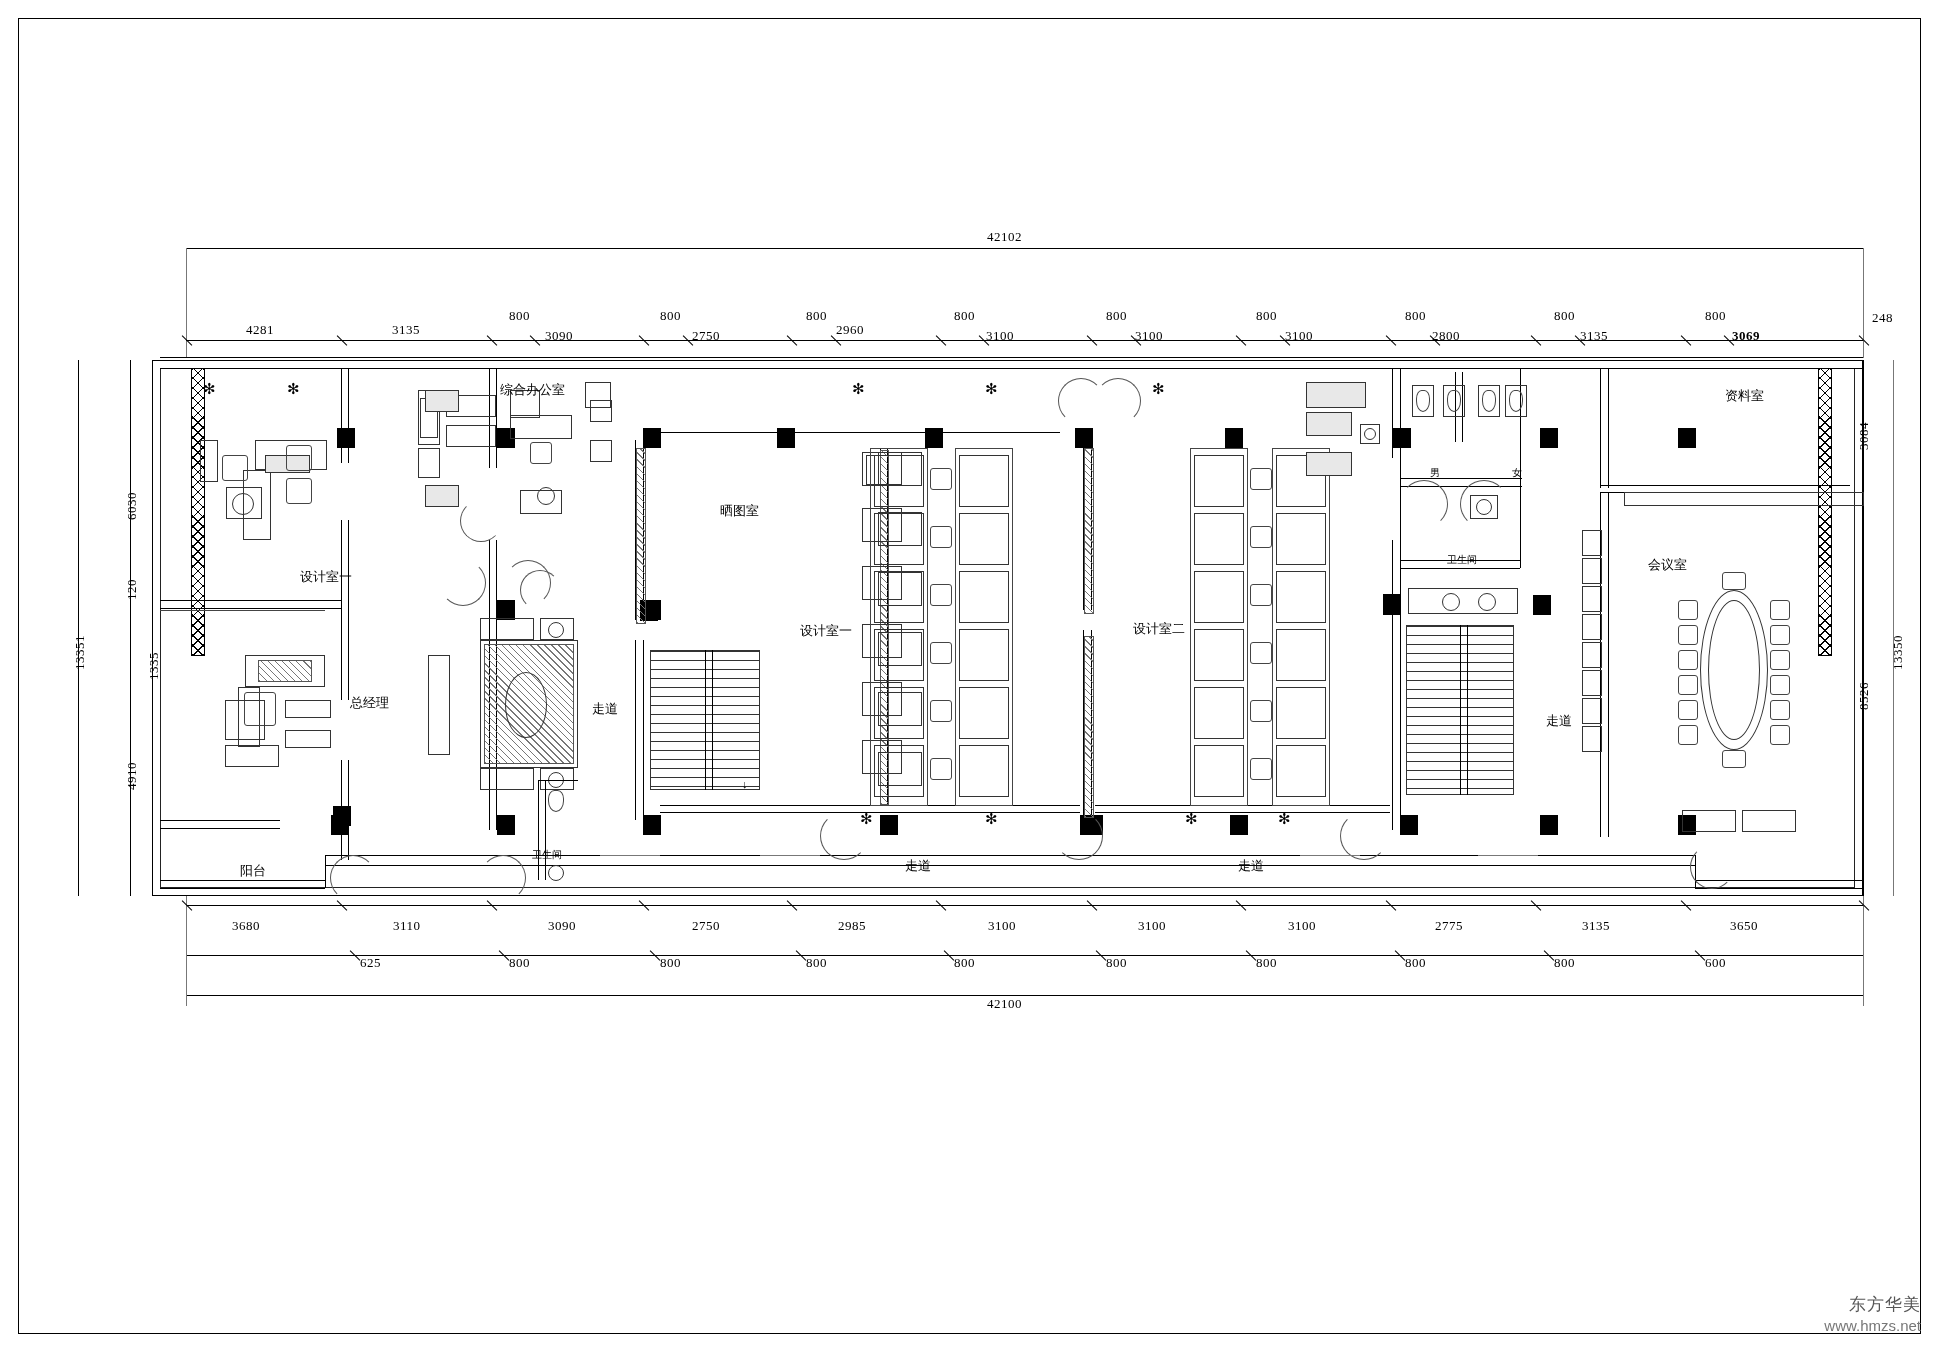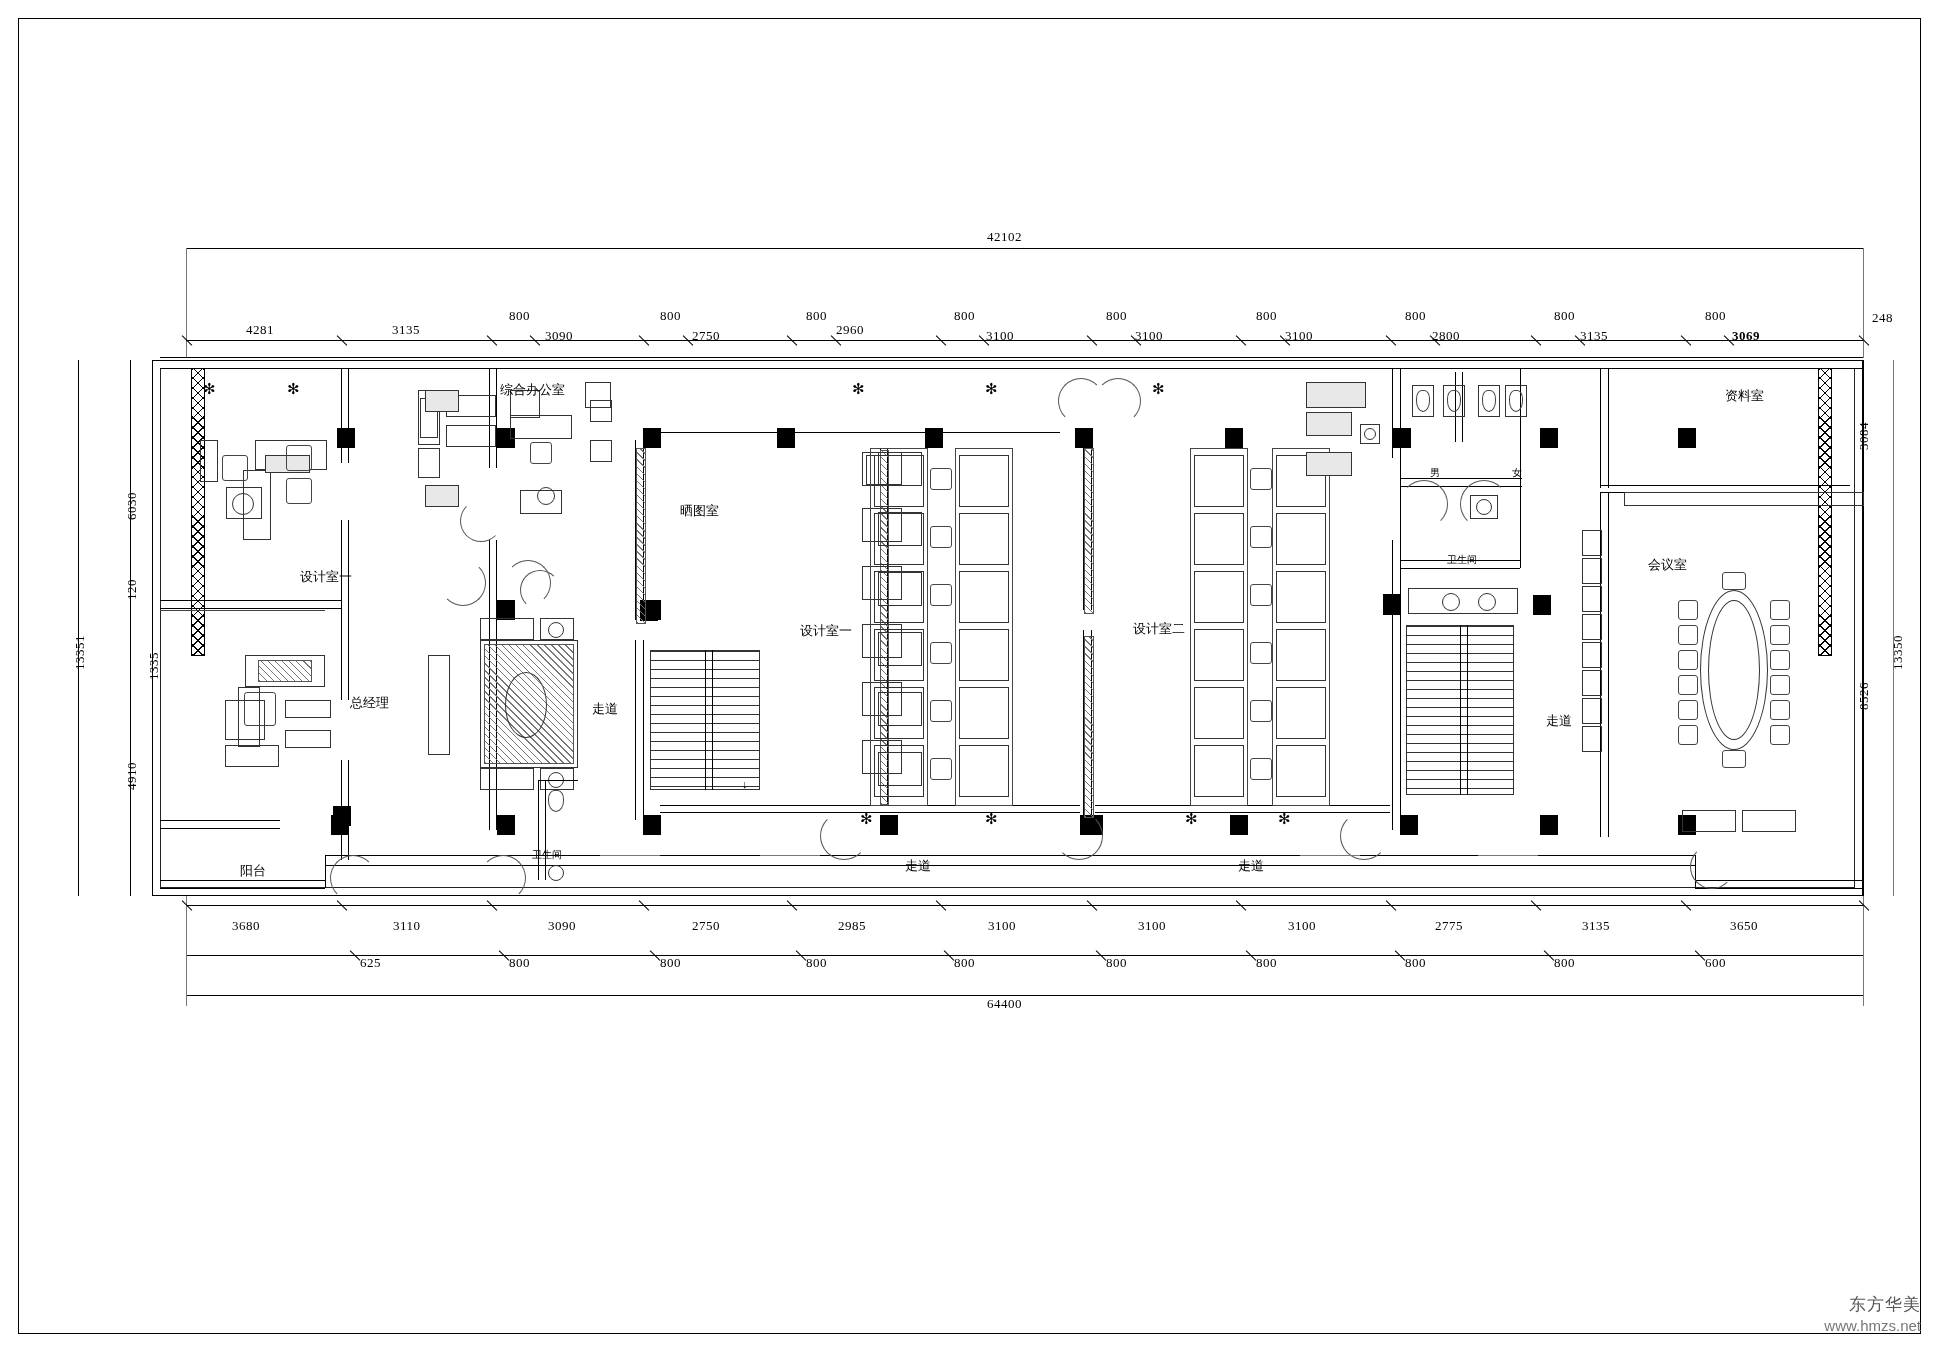--- a/index.html
+++ b/index.html
@@ -426,21 +426,21 @@
   <div class="roomlabel" style="left:240px; top:862px;">阳台</div>
 
   <div class="roomlabel" style="left:500px; top:381px;">综合办公室</div>
   <div class="fbox" style="left:510px; top:415px; width:62px; height:24px;"></div>
   <div class="chair" style="left:530px; top:442px; width:22px; height:22px;"></div>
   <div class="fbox" style="left:590px; top:400px; width:22px; height:22px;"></div>
   <div class="fbox" style="left:590px; top:440px; width:22px; height:22px;"></div>
   <div class="fbox" style="left:520px; top:490px; width:42px; height:24px;"></div>
   <div class="fcircle" style="left:537px; top:487px; width:18px; height:18px;"></div>
 
-  <div class="roomlabel" style="left:680px; top:502px;">晒图室</div>
+  <div class="roomlabel" style="left:720px; top:502px;">晒图室</div>
 
   <div class="roomlabel" style="left:592px; top:700px;">走道</div>
   <div class="stair" style="left:650px; top:650px; width:110px; height:140px;"></div>
   <div class="vline" style="left:705px; top:650px; height:140px;"></div>
   <div class="vline" style="left:712px; top:650px; height:140px;"></div>
   <div class="dimtext" style="left:742px; top:778px; font-size:11px;">↓</div>
 
   <div class="roomlabel small" style="left:532px; top:848px;">卫生间</div>
   <div class="wc-icon" style="left:548px; top:790px; width:16px; height:22px;"></div>
   <div class="fcircle" style="left:548px; top:865px; width:16px; height:16px;"></div>
@@ -621,21 +621,21 @@
   <div class="hline light" style="left:1300px; top:855px; width:60px;"></div>
   <div class="hline light" style="left:1478px; top:855px; width:60px;"></div>
 
   <div class="hline" style="left:186px; top:905px; width:1677px;"></div>
   <div class="hline" style="left:186px; top:955px; width:1677px;"></div>
   <div class="hline" style="left:186px; top:995px; width:1677px;"></div>
 
   <div class="vline light" style="left:186px; top:896px; height:110px;"></div>
   <div class="vline light" style="left:1863px; top:896px; height:110px;"></div>
 
-  <div class="dimtext" style="left:987px; top:996px;">64400</div>
+  <div class="dimtext" style="left:987px; top:996px;">42100</div>
 
   <div class="dimtext" style="left:232px; top:918px;">3680</div>
   <div class="dimtext" style="left:393px; top:918px;">3110</div>
   <div class="dimtext" style="left:548px; top:918px;">3090</div>
   <div class="dimtext" style="left:692px; top:918px;">2750</div>
   <div class="dimtext" style="left:838px; top:918px;">2985</div>
   <div class="dimtext" style="left:988px; top:918px;">3100</div>
   <div class="dimtext" style="left:1138px; top:918px;">3100</div>
   <div class="dimtext" style="left:1288px; top:918px;">3100</div>
   <div class="dimtext" style="left:1435px; top:918px;">2775</div>

